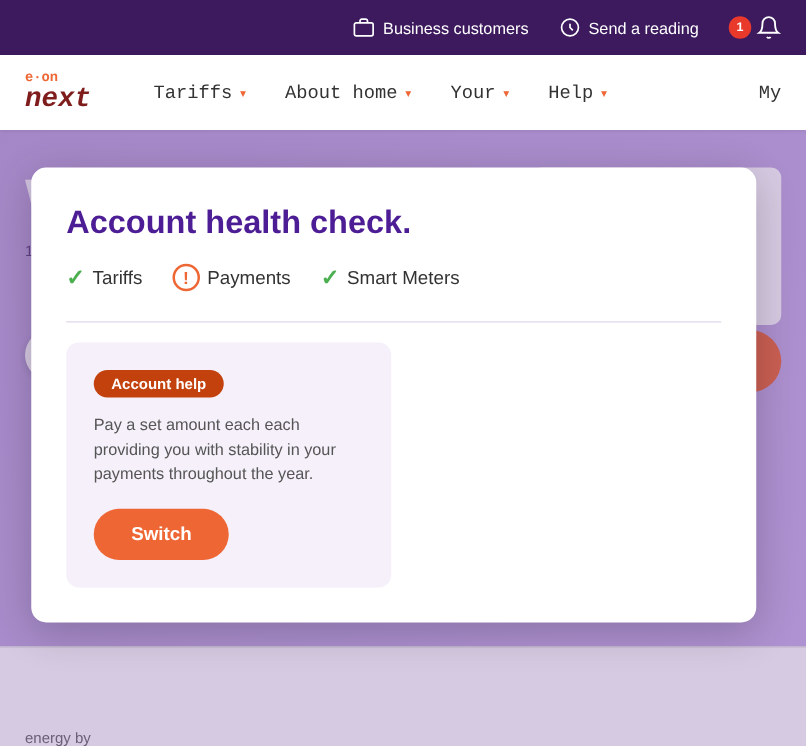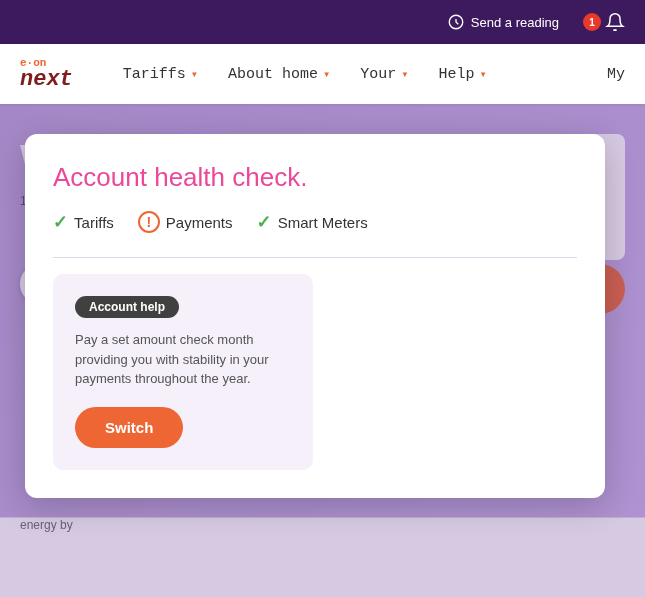--- a/index.html
+++ b/index.html
@@ -171,21 +171,21 @@
     }
     .bottom-bar {
       position: absolute;
       bottom: 0;
       left: 0;
       right: 0;
       height: 80px;
       background: white;
       border-top: 1px solid #ddd;
       display: flex;
-      align-items: flex-start;
+      align-items: flex-end;
       padding: 0 20px;
     }
     .bottom-bar-text {
       color: #666;
       font-size: 12px;
     }
 
     
     .modal-overlay {
       position: absolute;
@@ -210,22 +210,22 @@
       box-shadow: 0 8px 32px rgba(0,0,0,0.2);
     }
     .modal-header {
       display: flex;
       justify-content: space-between;
       align-items: flex-start;
       margin-bottom: 18px;
     }
     .modal-title {
       font-size: 26px;
-      font-weight: normal;
-      color: #ec4899;
+      font-weight: bold;
+      color: #4c1d95;
     }
     .modal-passed {
       font-size: 18px;
       color: #333;
       font-weight: 600;
       white-space: nowrap;
     }
     .modal-checks {
       display: flex;
       gap: 24px;
@@ -258,21 +258,21 @@
     }
 
     
     .card {
       background: #f5f0fa;
       border-radius: 10px;
       padding: 22px 22px 22px 22px;
       max-width: 260px;
     }
     .card-tag {
-      background: #404040;
+      background: #c2410c;
       color: white;
       border-radius: 20px;
       padding: 4px 14px;
       font-size: 12px;
       font-weight: bold;
       display: inline-block;
       margin-bottom: 12px;
     }
     .card-title {
       font-size: 17px;
@@ -301,20 +301,27 @@
     .divider-line {
       height: 1px;
       background: #e0d8ea;
       margin: 16px 0;
     }
   </style>
 </head>
 <body>
 
 <div class="top-bar">
+  <div class="top-bar-item">
+    <svg class="top-bar-icon" viewBox="0 0 24 24" fill="none" stroke="white" stroke-width="1.8">
+      <rect x="2" y="7" width="20" height="14" rx="2"></rect>
+      <path d="M16 7V5a2 2 0 0 0-2-2h-4a2 2 0 0 0-2 2v2"></path>
+    </svg>
+    <span>Business customers</span>
+  </div>
   <div class="top-bar-item">
     <svg class="top-bar-icon" viewBox="0 0 24 24" fill="none" stroke="white" stroke-width="1.8">
       <circle cx="12" cy="12" r="9"></circle>
       <path d="M12 8v4l3 3"></path>
     </svg>
     <span>Send a reading</span>
   </div>
   <div class="top-bar-icons-group">
     <div class="notification-badge">1</div>
     <svg width="20" height="20" viewBox="0 0 24 24" fill="none" stroke="white" stroke-width="1.8">
@@ -386,17 +393,17 @@
       <div class="check-item">
         <span class="check-icon-ok">✓</span>
         <span>Smart Meters</span>
       </div>
     </div>
 
     <div class="divider-line"></div>
 
     <div class="card">
       <div class="card-tag">Account help</div>
-      <div class="card-text">Pay a set amount check month providing you with stability in your payments throughout the year.</div>
+      <div class="card-text">Pay a set amount each each providing you with stability in your payments throughout the year.</div>
       <button class="card-btn">Switch</button>
     </div>
   </div>
 </div>
 
 </body></html>

